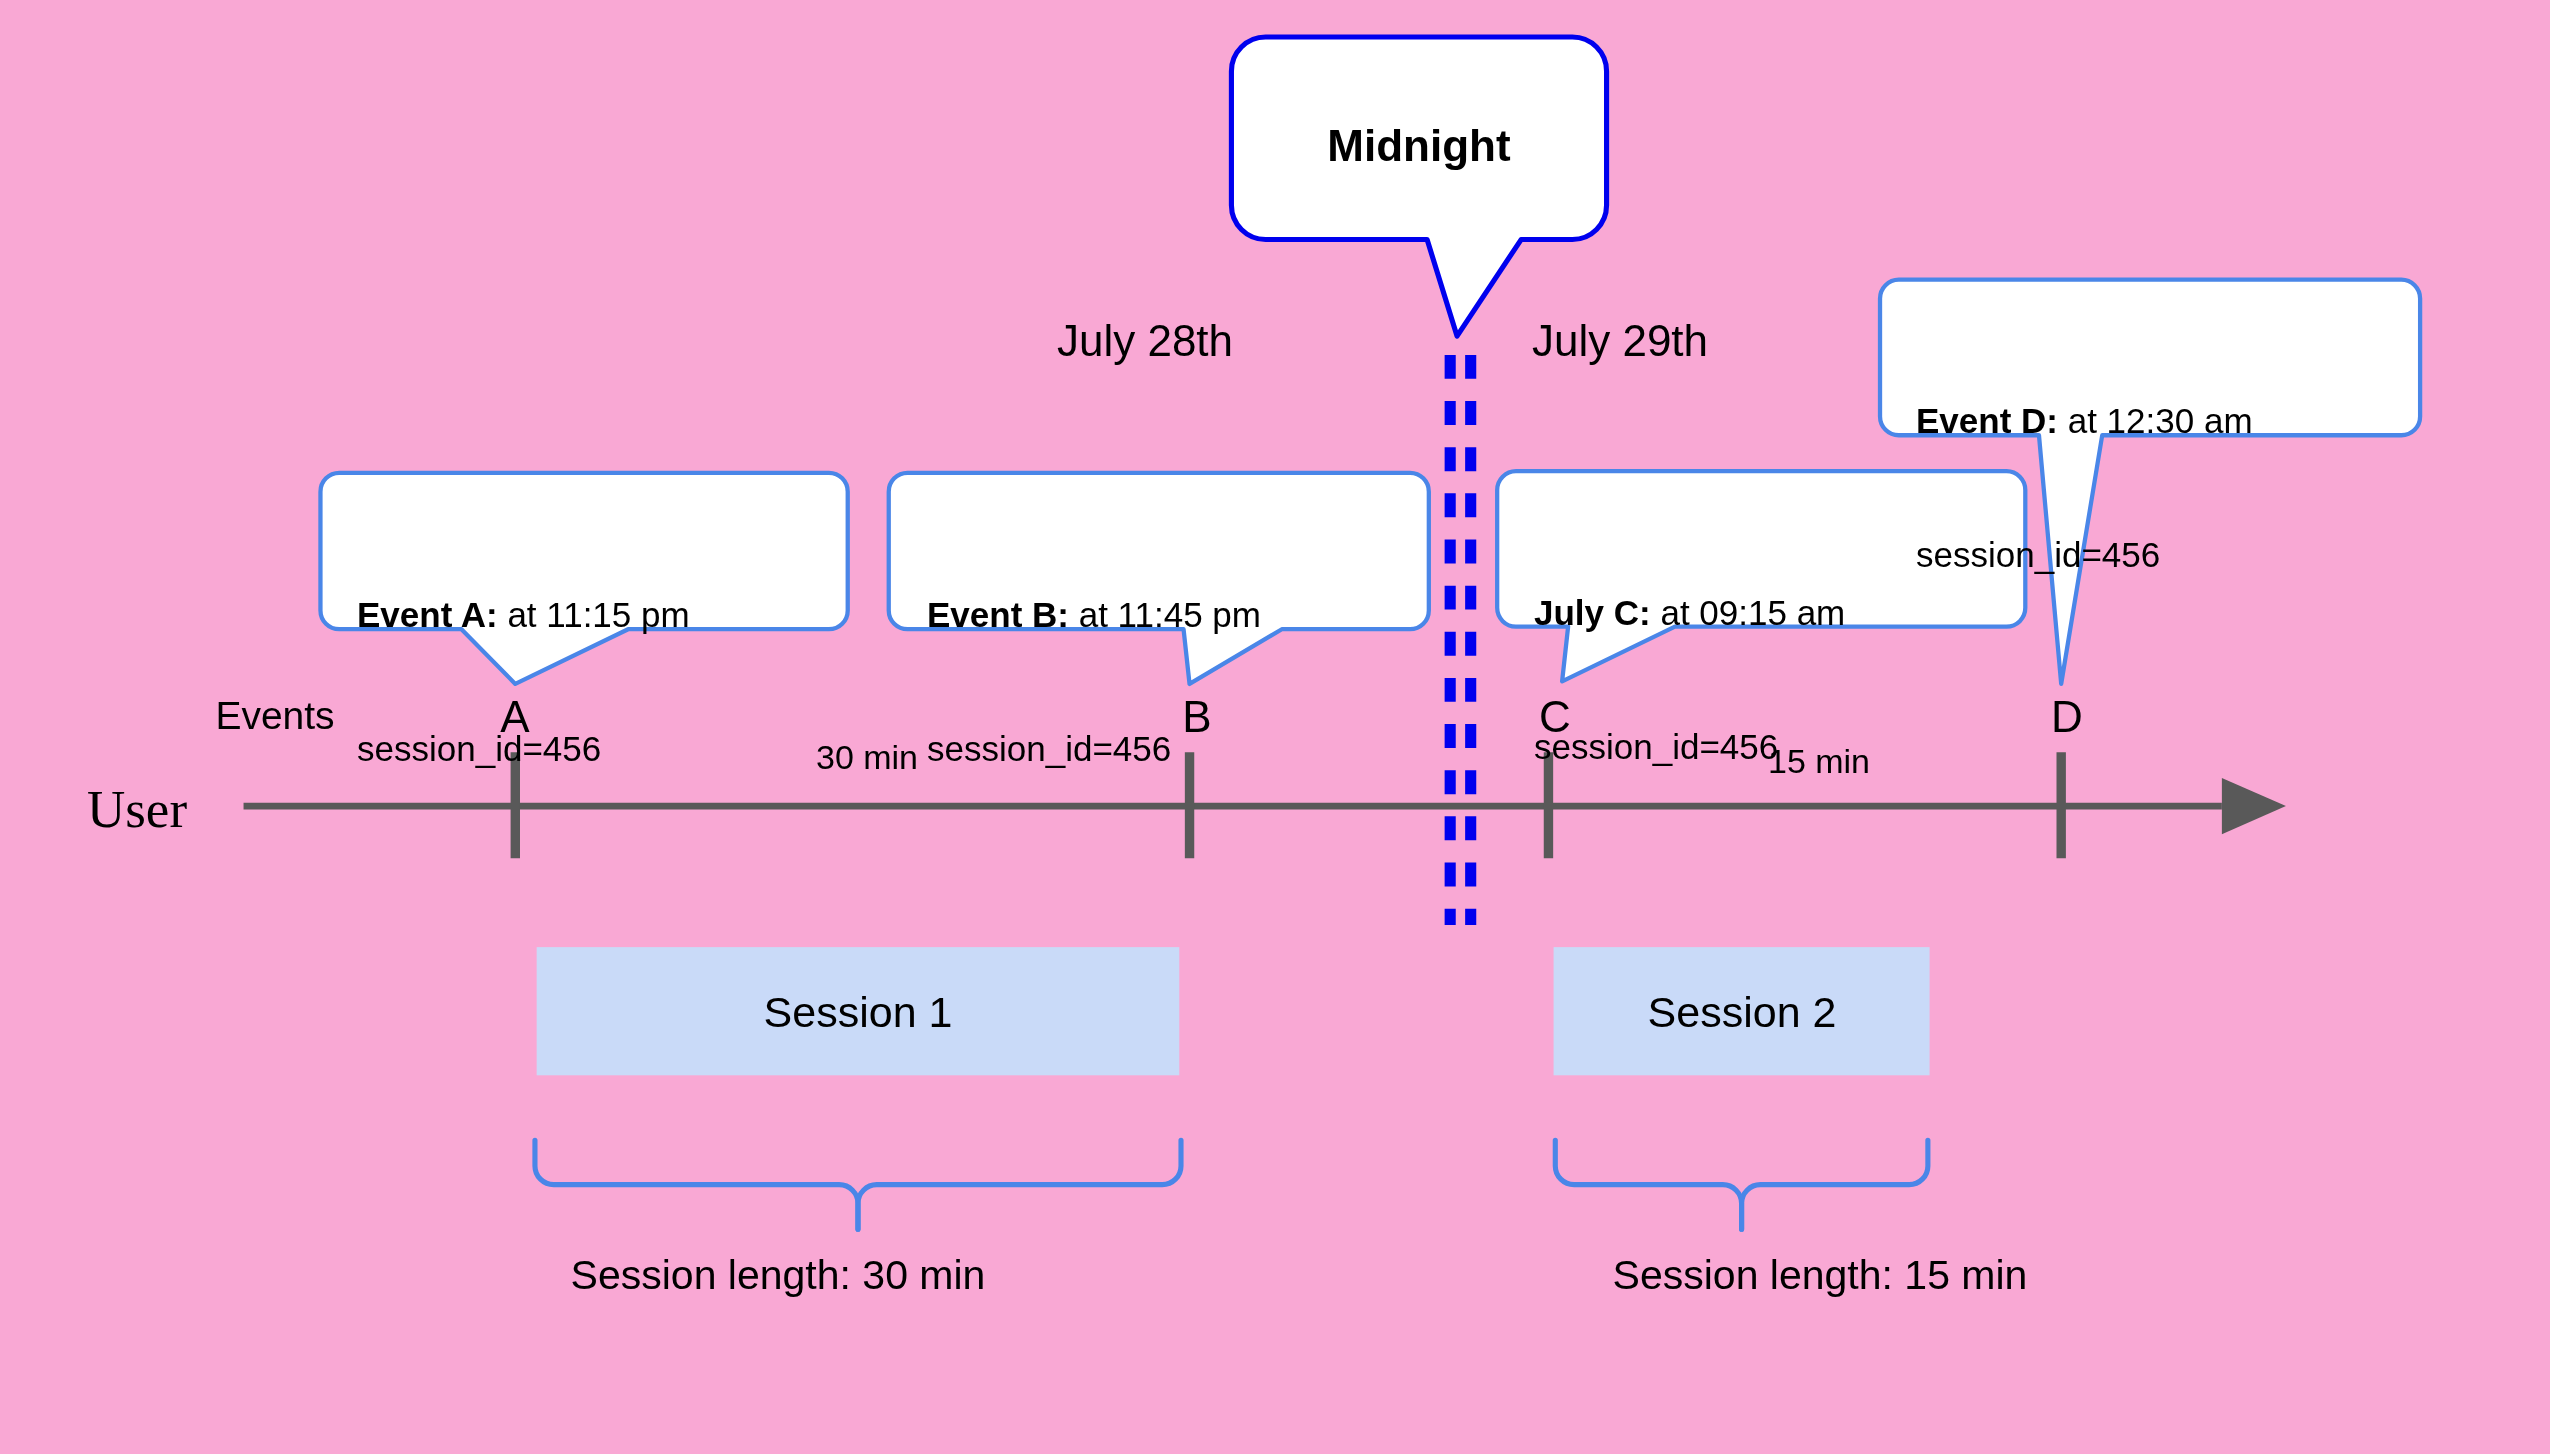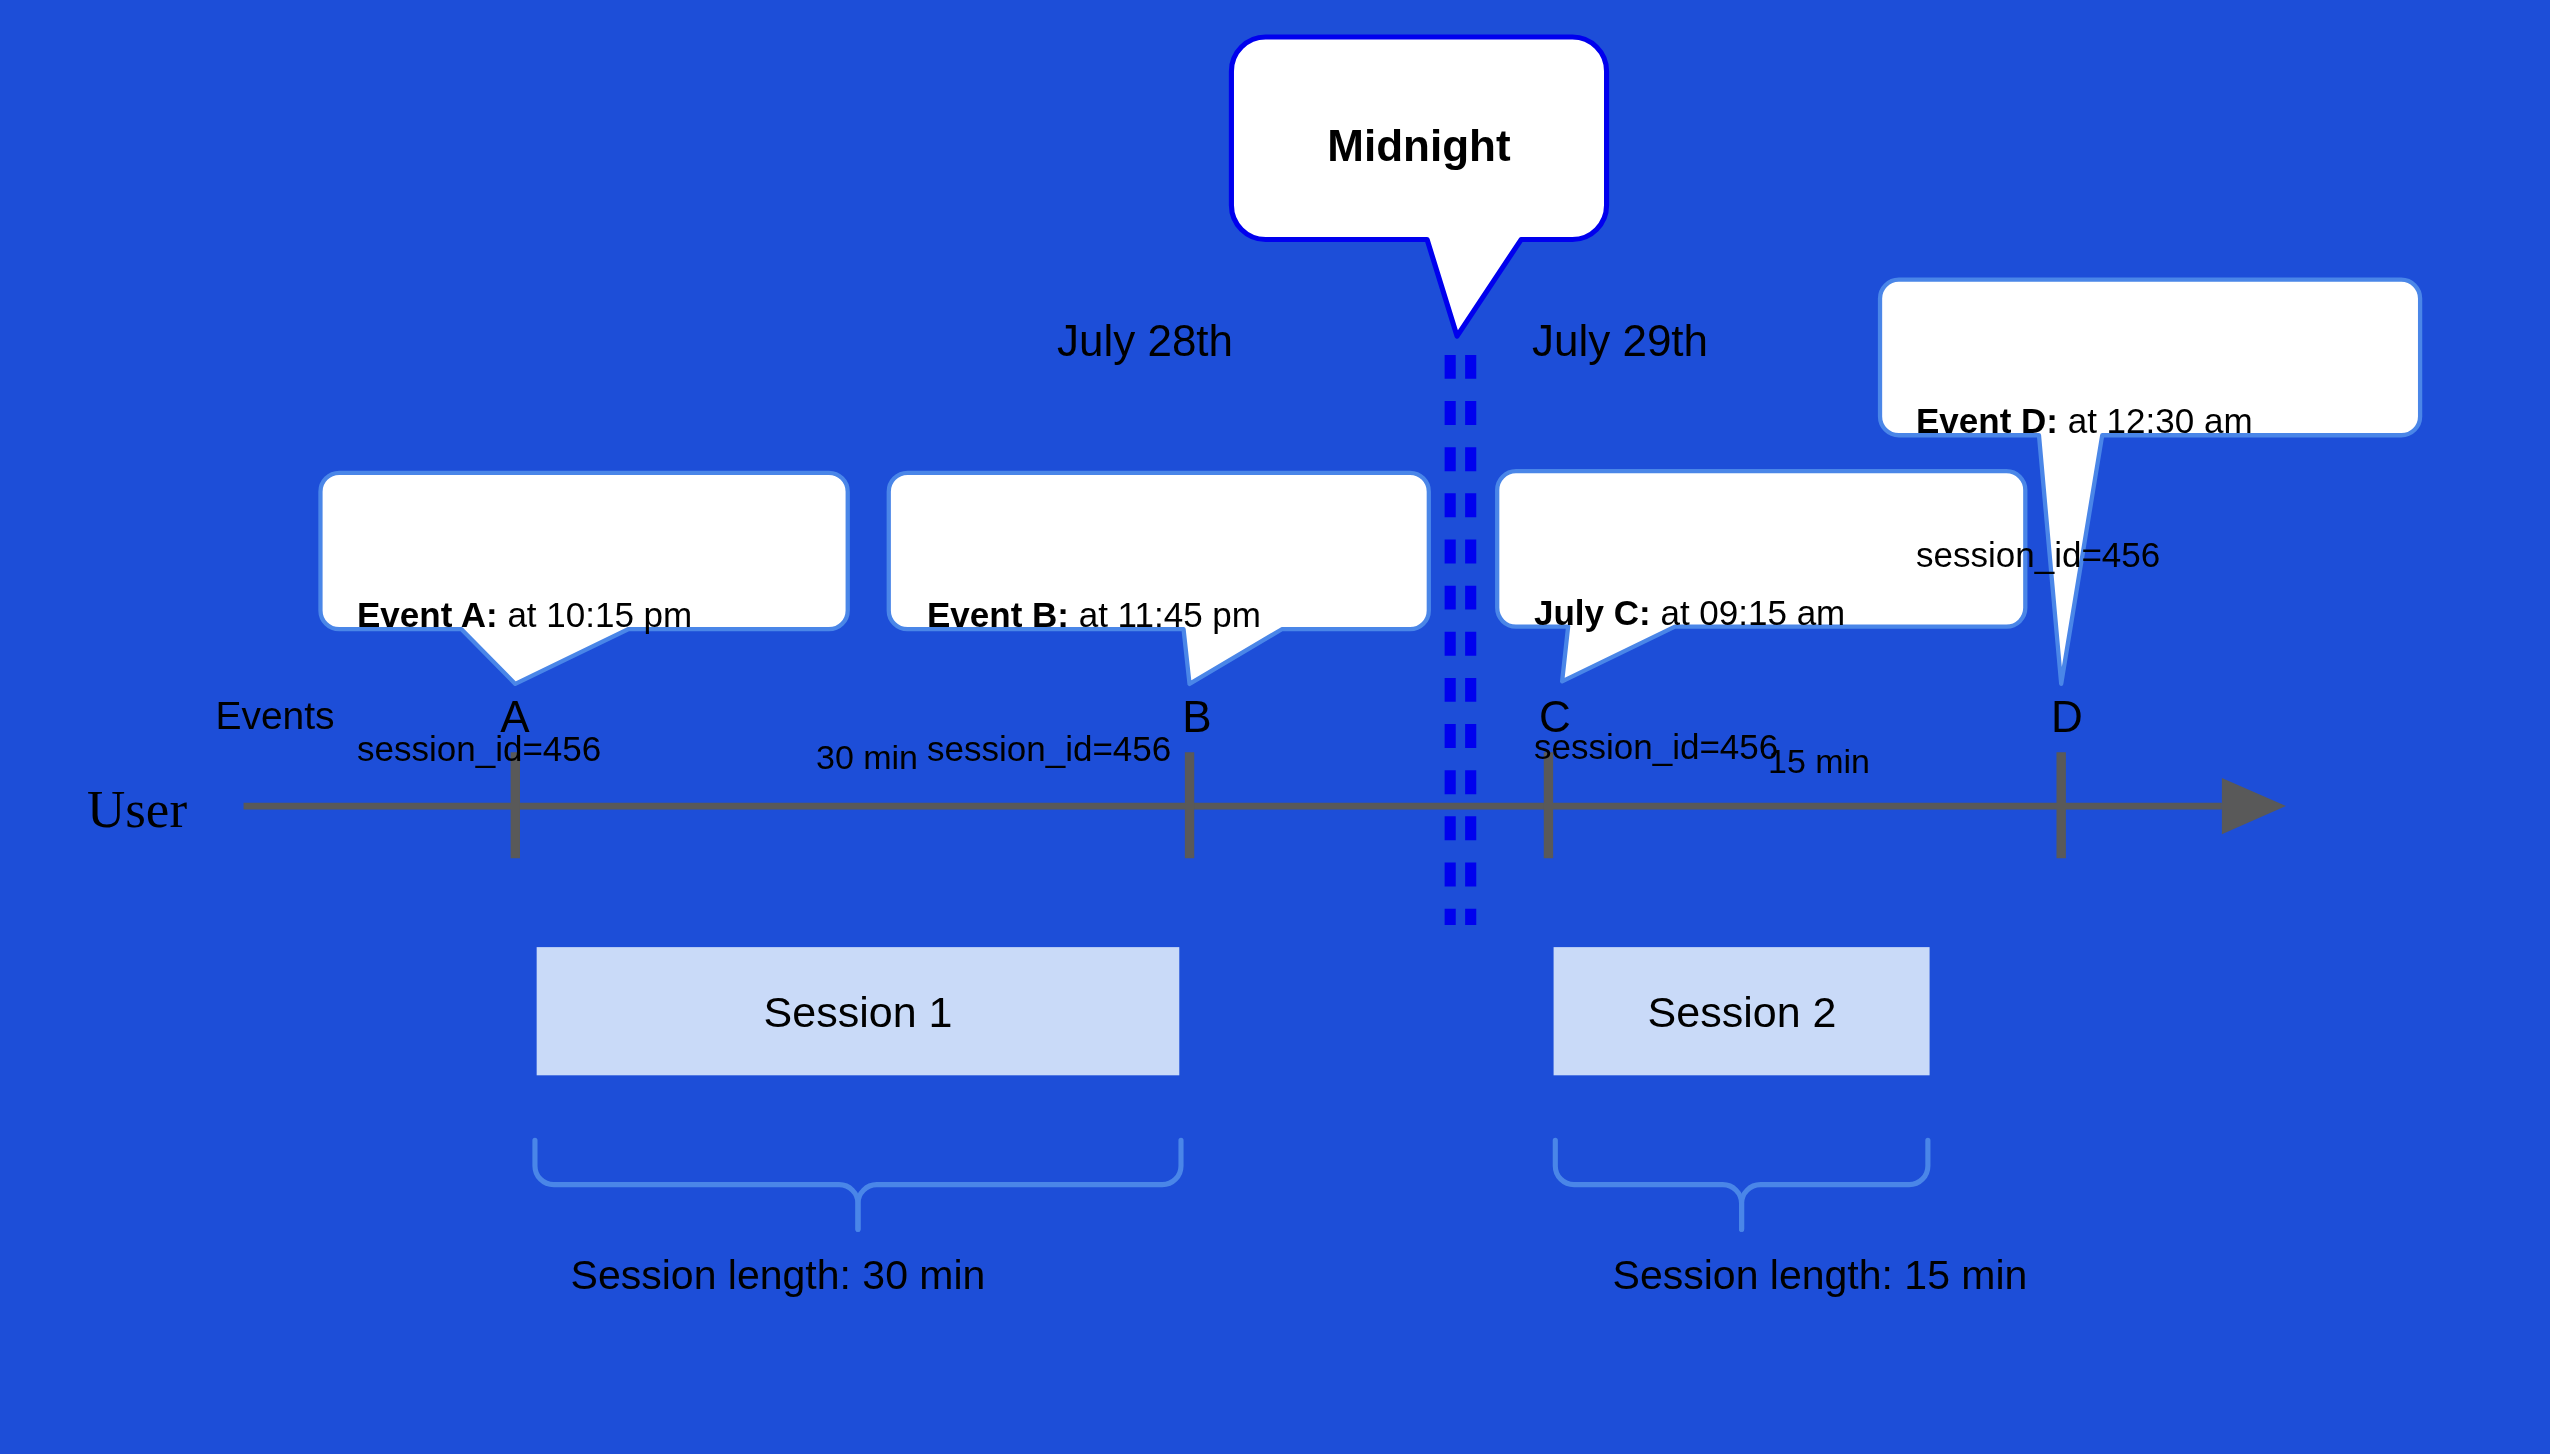--- a/index.html
+++ b/index.html
@@ -1,17 +1,17 @@
 <!DOCTYPE html>
 <html style="font-size:13.7px"><head>
 <meta charset="utf-8">
 <style>
   html,body{margin:0;padding:0;background:#ffffff;}
   body{font-family:"Liberation Sans",sans-serif;}
-  #stage{position:relative;width:2550px;height:1455px;background:#1d4ed8;overflow:hidden;}
+  #stage{position:relative;width:2550px;height:1455px;background:#f9a8d4;overflow:hidden;}
   svg.layer{position:absolute;left:0;top:0;width:2550px;height:1455px;}
   .txt{position:absolute;white-space:pre;color:#000000;font-family:"Liberation Sans",sans-serif;}
   .callout-text{position:absolute;white-space:pre;color:#000000;line-height:1.28;font-size:35px;}
   .callout-text b{font-weight:bold;}
   .lbl-tick{font-size:44px;}
   .lbl-date{font-size:44px;}
   .lbl-dur{font-size:34px;}
   .lbl-events{font-size:39px;}
   .lbl-user{font-size:53px;}
   .lbl-session{font-size:43px;}
@@ -78,21 +78,21 @@
       <path d="M2256,1334 v30 a22,22 0 0 1 -22,22 H2060 a22,22 0 0 0 -22,22 v30"></path>
     </g>
   </svg>
 
   <div class="txt lbl-midnight ctr" style="left:1419px;top:121px;">Midnight</div>
 
   <div class="txt lbl-date ctr" style="left:1145px;top:316px;">July 28th</div>
   <div class="txt lbl-date ctr" style="left:1620px;top:316px;">July 29th</div>
 
   <div class="callout-text" style="left:357px;top:503px;">
-    <div><b>Event A:</b><span> at 10:15 pm</span></div>
+    <div><b>Event A:</b><span> at 11:15 pm</span></div>
     <div>session_id=456</div>
   </div>
 
   <div class="callout-text" style="left:927px;top:503px;">
     <div><b>Event B:</b><span> at 11:45 pm</span></div>
     <div>session_id=456</div>
   </div>
 
   <div class="callout-text" style="left:1534px;top:501px;">
     <div><b>July C:</b><span> at 09:15 am</span></div>

